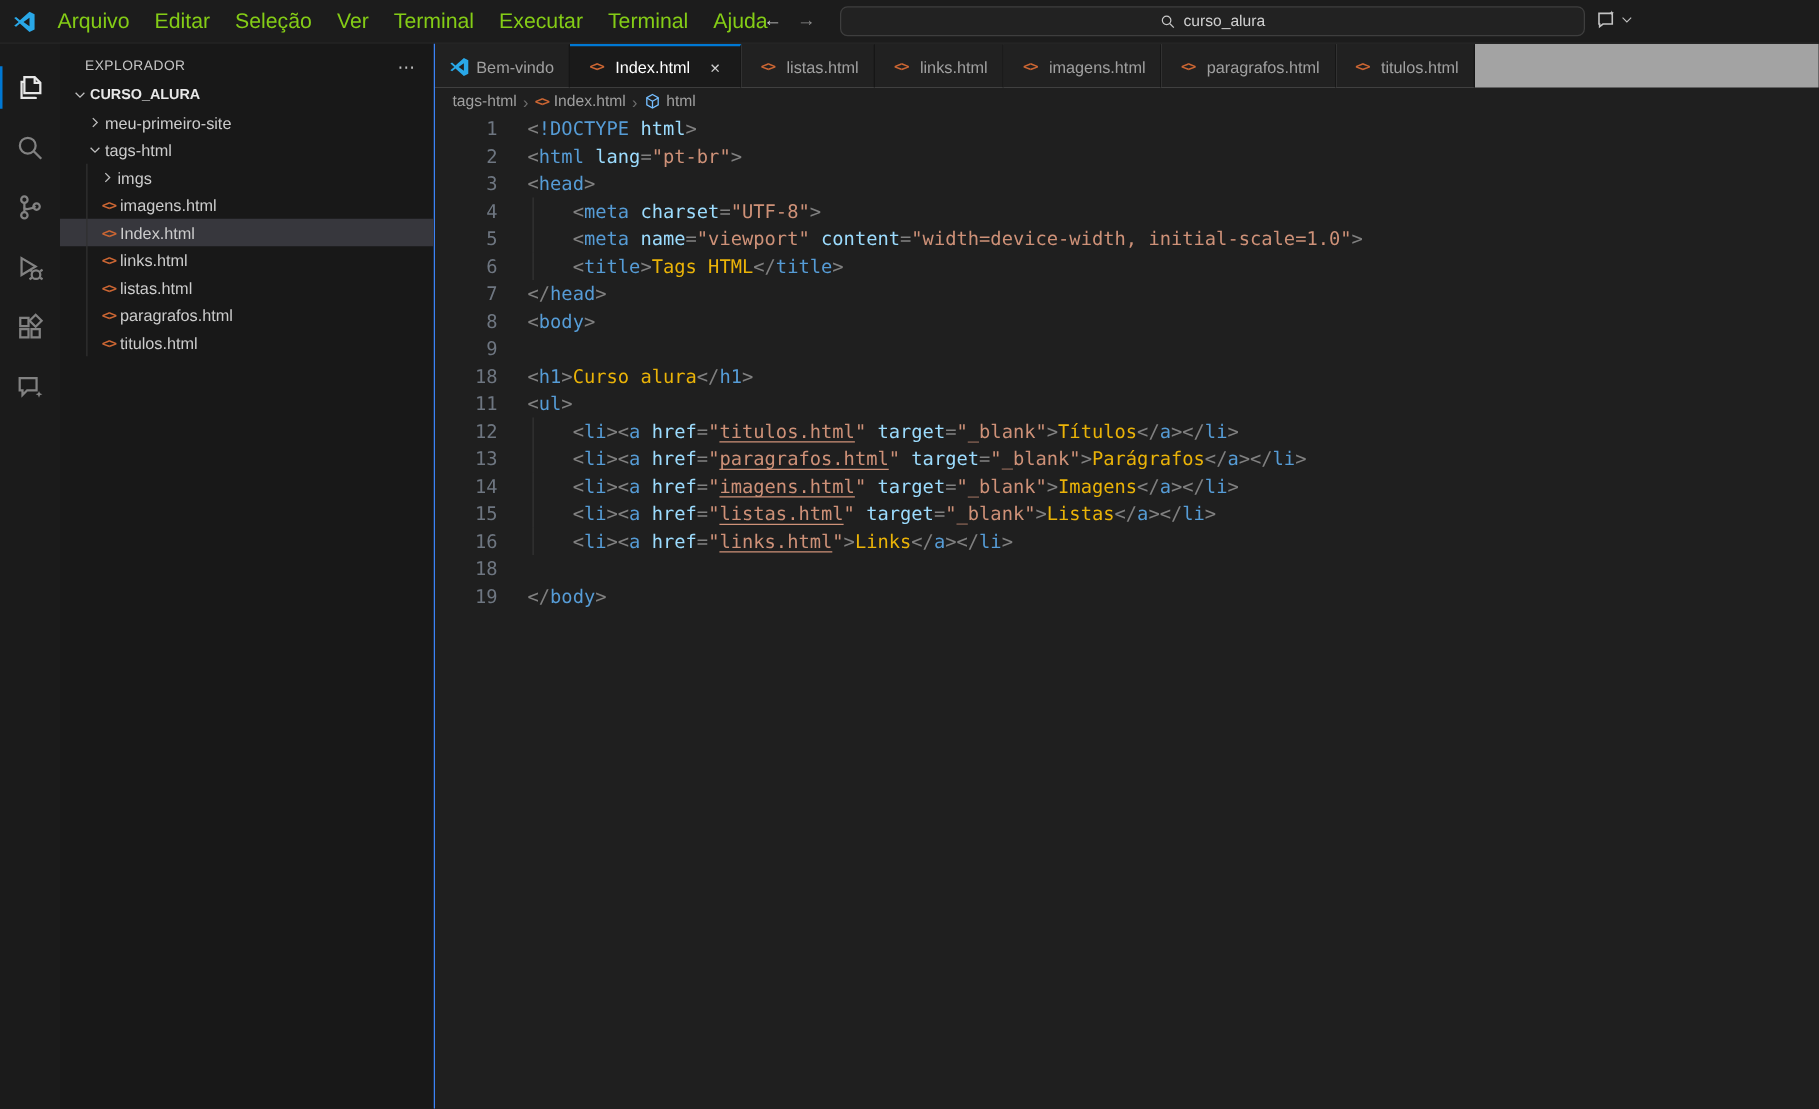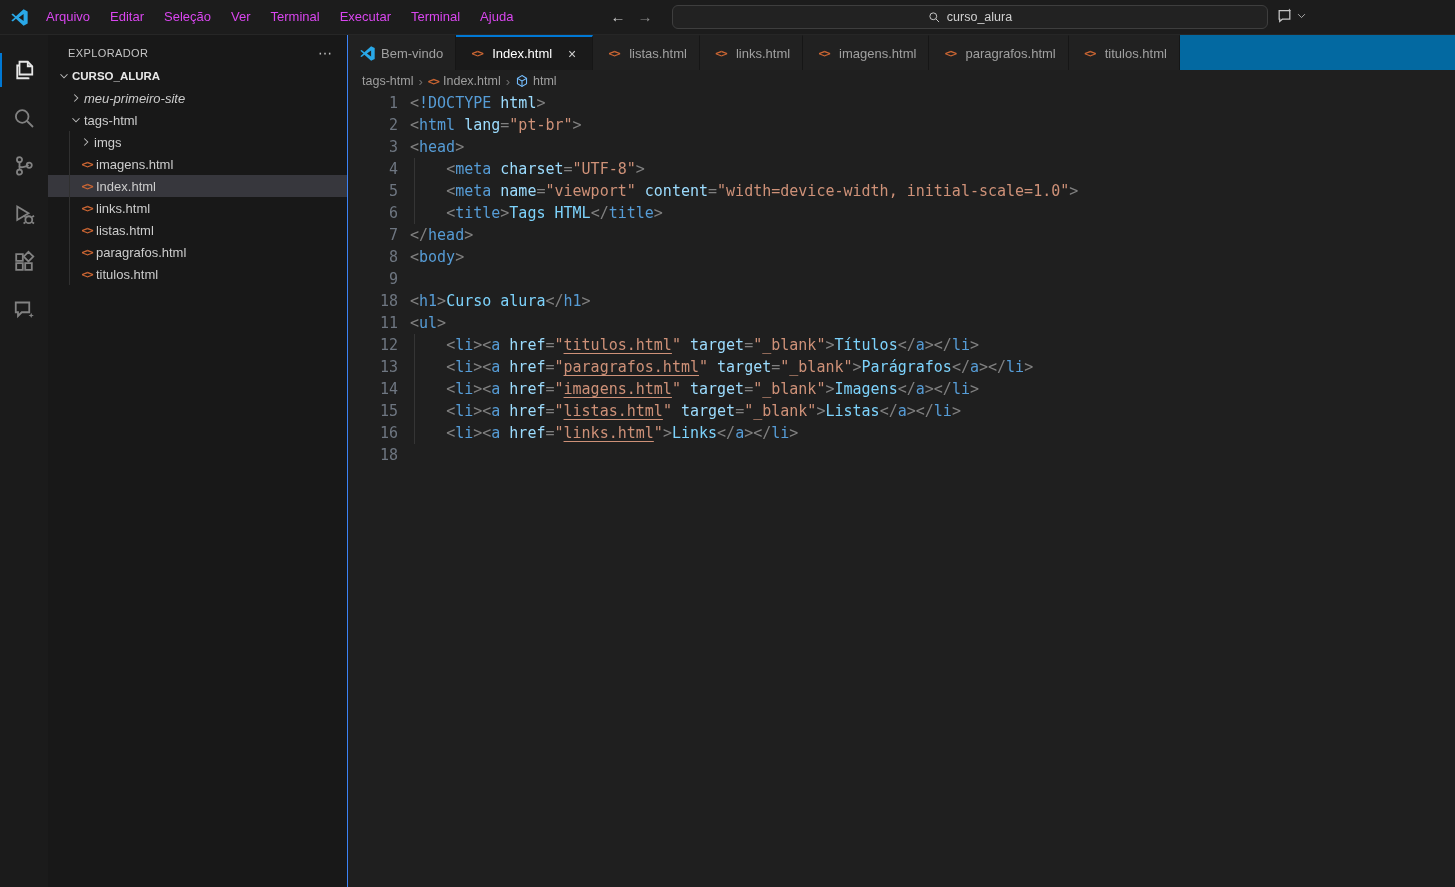--- a/index.html
+++ b/index.html
@@ -3,21 +3,21 @@
 <meta charset="utf-8">
 <style>
   * { margin:0; padding:0; box-sizing:border-box; }
   html,body { width:1455px; height:887px; overflow:hidden; background:#1f1f1f;
     font-family:"Liberation Sans", sans-serif; }
 
   
   .titlebar { position:relative; height:35px; background:#1c1c1c; display:flex;
     align-items:center; border-bottom:1px solid #262626; }
   .logo { width:17px; height:17px; margin:0 8px 0 11px; flex:0 0 auto; }
-  .menu-item { color:#d946ef; font-size:13px; padding:0 10px; line-height:34px;
+  .menu-item { color:#84cc16; font-size:17px; padding:0 10px; line-height:34px;
     cursor:default; }
   .nav-arrow { position:absolute; top:0; height:34px; line-height:33px; font-size:15px;
     color:#cfcfcf; width:24px; text-align:center; }
   .nav-arrow.fwd { color:#8d8d8d; }
   .command-center { position:absolute; left:672px; top:5px; width:596px; height:24px;
     background:#222222; border:1px solid #3e3e3e; border-radius:6px; display:flex;
     align-items:center; justify-content:center; color:#d0d0d0; font-size:12.5px; gap:6px; }
   .command-center .mag { width:13px; height:13px; }
   .layout-btn { position:absolute; left:1276px; top:7px; display:flex; align-items:center;
     gap:3px; color:#c3c3c3; }
@@ -44,47 +44,47 @@
   .tree-row.selected { background:#37373d; }
   .tree-row .chev { width:16px; height:16px; flex:0 0 16px; display:flex;
     align-items:center; justify-content:center; }
   .tree-row.root { font-weight:bold; font-size:11.5px; color:#e8e8e8; }
   .fico { font-family:"DejaVu Sans Mono", monospace; font-weight:bold; color:#cc6633;
     font-size:11px; letter-spacing:-1px; width:18px; flex:0 0 18px; text-align:center; }
   .tree-guide { position:absolute; width:1px; background:#303030; left:21px; }
 
   
   .editor { flex:1; display:flex; flex-direction:column; background:#1f1f1f; min-width:0; }
-  .tabsbar { height:35px; background:#0369a1; display:flex; flex:0 0 auto; }
+  .tabsbar { height:35px; background:#a3a3a3; display:flex; flex:0 0 auto; }
   .tab { display:flex; align-items:center; gap:6px; padding:0 12px; font-size:13px;
     color:#a0a0a0; background:#212121; border-right:1px solid #161616; height:35px;
     border-top:1px solid transparent; cursor:default; white-space:nowrap; }
   .tab.active { background:#1a1a1a; color:#ffffff; border-top:2px solid #0078d4; }
   .tab .close { margin-left:6px; color:#cfcfcf; font-size:14px; width:16px; text-align:center; }
   .tab .vsico { width:15px; height:15px; }
 
   .breadcrumb { height:22px; display:flex; align-items:center; padding-left:14px;
     font-size:12.5px; color:#9f9f9f; gap:5px; flex:0 0 auto; }
   .breadcrumb .sep { color:#6e6e6e; font-size:13px; }
   .breadcrumb .bc-item { display:flex; align-items:center; gap:4px; }
   .breadcrumb .fico { width:auto; flex:none; }
 
   .code { flex:1; overflow:hidden; font-family:"DejaVu Sans Mono","Liberation Mono",monospace;
     font-size:15px; line-height:22px; position:relative; }
   .code-line { display:flex; height:22px; white-space:pre; }
   .gutter { flex:0 0 50px; text-align:right; color:#6e7681; user-select:none; }
   .gutter.cur { color:#c6c6c6; }
-  .code-content { margin-left:12px; position:relative; }
+  .code-content { margin-left:24px; position:relative; }
   .indent-guide { position:absolute; left:4px; top:0; bottom:0; width:1px; background:#353535; }
   .tk-p { color:#808080; }
   .tk-t { color:#569cd6; }
   .tk-a { color:#9cdcfe; }
   .tk-s { color:#ce9178; }
   .tk-u { color:#ce9178; text-decoration:underline; text-underline-offset:3px; }
-  .tk-x { color:#7dd3fc; }
+  .tk-x { color:#eab308; }
   .caret { display:inline-block; width:1.5px; height:17px; background:#d7d7d7;
     vertical-align:-3px; }
   svg.oicon { fill:none; stroke-width:1.2; }
 </style>
 </head>
 <body>
 
 <div class="titlebar">
   <svg class="logo" viewBox="0 0 100 100">
     <path fill="#29a8e8" d="M74 2 29 42 11 27 2 32l21 18L2 68l9 5 18-15 45 40 24-12V14L74 2zM74 30v40L46 50 74 30z"></path>
@@ -175,21 +175,21 @@
     </div>
     <div class="tree" id="tree">
         <div class="tree-row root" style="padding-left: 8px;">
           <span class="chev">
             <svg viewBox="0 0 16 16" width="14" height="14" class="oicon">
               <path d="M4 6 l4 4 4-4" stroke="#bdbdbd"></path>
             </svg>
           </span>
           <span>CURSO_ALURA</span>
         </div>
-        <div class="tree-row" style="padding-left: 20px; font-style: italic;">
+        <div class="tree-row" style="padding-left: 20px;">
           <span class="chev">
             <svg viewBox="0 0 16 16" width="14" height="14" class="oicon">
               <path d="M6 4 l4 4 -4 4" stroke="#bdbdbd"></path>
             </svg>
           </span>
           <span>meu-primeiro-site</span>
         </div>
         <div class="tree-row" style="padding-left: 20px;">
           <span class="chev">
             <svg viewBox="0 0 16 16" width="14" height="14" class="oicon">
@@ -297,15 +297,16 @@
         <div class="code-line"><div class="gutter">8</div><div class="code-content"><span class="tk-p">&lt;</span><span class="tk-t">body</span><span class="tk-p">&gt;</span></div></div>
         <div class="code-line"><div class="gutter">9</div><div class="code-content"></div></div>
         <div class="code-line"><div class="gutter">18</div><div class="code-content"><span class="tk-p">&lt;</span><span class="tk-t">h1</span><span class="tk-p">&gt;</span><span class="tk-x">Curso alura</span><span class="tk-p">&lt;/</span><span class="tk-t">h1</span><span class="tk-p">&gt;</span></div></div>
         <div class="code-line"><div class="gutter">11</div><div class="code-content"><span class="tk-p">&lt;</span><span class="tk-t">ul</span><span class="tk-p">&gt;</span></div></div>
         <div class="code-line"><div class="gutter">12</div><div class="code-content"><span class="indent-guide"></span><span class="tk-x">    </span><span class="tk-p">&lt;</span><span class="tk-t">li</span><span class="tk-p">&gt;&lt;</span><span class="tk-t">a</span><span class="tk-x"> </span><span class="tk-a">href</span><span class="tk-p">=</span><span class="tk-s">"</span><span class="tk-u">titulos.html</span><span class="tk-s">"</span><span class="tk-x"> </span><span class="tk-a">target</span><span class="tk-p">=</span><span class="tk-s">"_blank"</span><span class="tk-p">&gt;</span><span class="tk-x">Títulos</span><span class="tk-p">&lt;/</span><span class="tk-t">a</span><span class="tk-p">&gt;&lt;/</span><span class="tk-t">li</span><span class="tk-p">&gt;</span></div></div>
         <div class="code-line"><div class="gutter">13</div><div class="code-content"><span class="indent-guide"></span><span class="tk-x">    </span><span class="tk-p">&lt;</span><span class="tk-t">li</span><span class="tk-p">&gt;&lt;</span><span class="tk-t">a</span><span class="tk-x"> </span><span class="tk-a">href</span><span class="tk-p">=</span><span class="tk-s">"</span><span class="tk-u">paragrafos.html</span><span class="tk-s">"</span><span class="tk-x"> </span><span class="tk-a">target</span><span class="tk-p">=</span><span class="tk-s">"_blank"</span><span class="tk-p">&gt;</span><span class="tk-x">Parágrafos</span><span class="tk-p">&lt;/</span><span class="tk-t">a</span><span class="tk-p">&gt;&lt;/</span><span class="tk-t">li</span><span class="tk-p">&gt;</span></div></div>
         <div class="code-line"><div class="gutter">14</div><div class="code-content"><span class="indent-guide"></span><span class="tk-x">    </span><span class="tk-p">&lt;</span><span class="tk-t">li</span><span class="tk-p">&gt;&lt;</span><span class="tk-t">a</span><span class="tk-x"> </span><span class="tk-a">href</span><span class="tk-p">=</span><span class="tk-s">"</span><span class="tk-u">imagens.html</span><span class="tk-s">"</span><span class="tk-x"> </span><span class="tk-a">target</span><span class="tk-p">=</span><span class="tk-s">"_blank"</span><span class="tk-p">&gt;</span><span class="tk-x">Imagens</span><span class="tk-p">&lt;/</span><span class="tk-t">a</span><span class="tk-p">&gt;&lt;/</span><span class="tk-t">li</span><span class="tk-p">&gt;</span></div></div>
         <div class="code-line"><div class="gutter">15</div><div class="code-content"><span class="indent-guide"></span><span class="tk-x">    </span><span class="tk-p">&lt;</span><span class="tk-t">li</span><span class="tk-p">&gt;&lt;</span><span class="tk-t">a</span><span class="tk-x"> </span><span class="tk-a">href</span><span class="tk-p">=</span><span class="tk-s">"</span><span class="tk-u">listas.html</span><span class="tk-s">"</span><span class="tk-x"> </span><span class="tk-a">target</span><span class="tk-p">=</span><span class="tk-s">"_blank"</span><span class="tk-p">&gt;</span><span class="tk-x">Listas</span><span class="tk-p">&lt;/</span><span class="tk-t">a</span><span class="tk-p">&gt;&lt;/</span><span class="tk-t">li</span><span class="tk-p">&gt;</span></div></div>
         <div class="code-line"><div class="gutter">16</div><div class="code-content"><span class="indent-guide"></span><span class="tk-x">    </span><span class="tk-p">&lt;</span><span class="tk-t">li</span><span class="tk-p">&gt;&lt;</span><span class="tk-t">a</span><span class="tk-x"> </span><span class="tk-a">href</span><span class="tk-p">=</span><span class="tk-s">"</span><span class="tk-u">links.html</span><span class="tk-s">"</span><span class="tk-p">&gt;</span><span class="tk-x">Links</span><span class="tk-p">&lt;/</span><span class="tk-t">a</span><span class="tk-p">&gt;&lt;/</span><span class="tk-t">li</span><span class="tk-p">&gt;</span></div></div>
         <div class="code-line"><div class="gutter">18</div><div class="code-content"></div></div>
+        <div class="code-line"><div class="gutter">19</div><div class="code-content"><span class="tk-p">&lt;/</span><span class="tk-t">body</span><span class="tk-p">&gt;</span></div></div>
       </div>
   </div>
 </div>
 
 </body></html>

